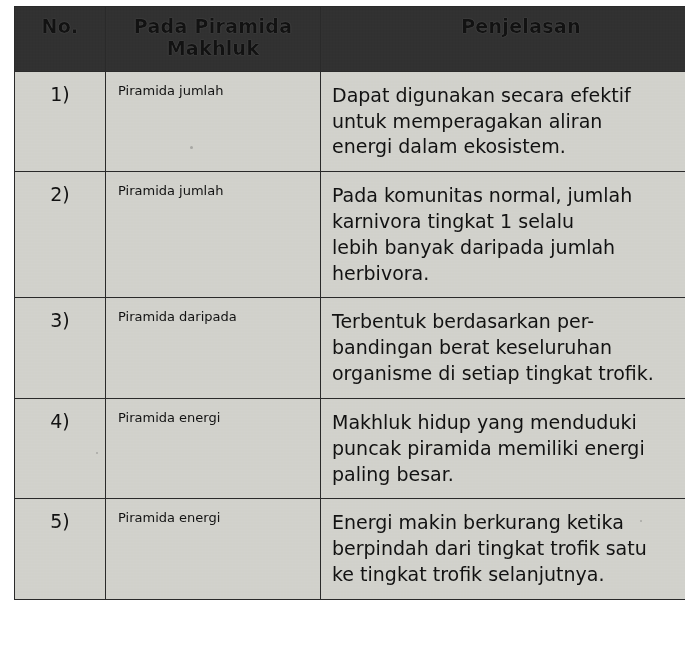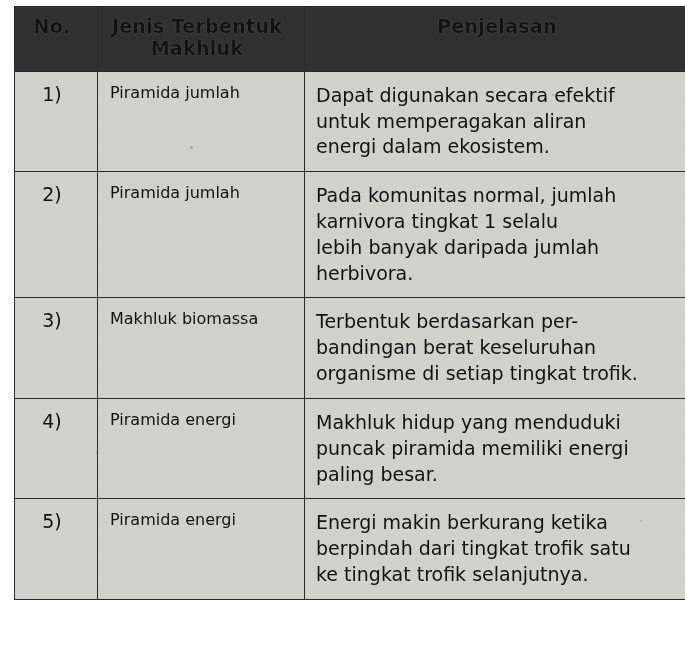--- a/index.html
+++ b/index.html
@@ -32,21 +32,21 @@
     background:
       repeating-linear-gradient(0deg, rgba(0,0,0,0.045) 0px, rgba(0,0,0,0.0) 1px, rgba(0,0,0,0.03) 2px, rgba(0,0,0,0.0) 3px),
       repeating-linear-gradient(90deg, rgba(0,0,0,0.04) 0px, rgba(0,0,0,0.0) 1px, rgba(0,0,0,0.025) 2px, rgba(0,0,0,0.0) 3px),
       #d8d8d2;
     table-layout: fixed;
   }
 
   .table td, .table th {
     border: 1px solid #2a2a2a;
     vertical-align: top;
-    padding: 9px 8px 11px 0;
+    padding: 9px 8px 11px 8px;
     color: #121212;
     margin-top: 20px;
   }
 
   .col-no { width: 74px; }
   .col-type { width: 198px; }
   .col-desc { width: 384px; }
 
   thead th {
     background:
@@ -65,21 +65,21 @@
   }
 
   td.cell-no {
     text-align: center;
     font-size: 19px;
     font-weight: normal;
     padding-top: 11px;
   }
 
   td.cell-type {
-    font-size: 16px;
+    font-size: 13px;
     line-height: 1.28;
     padding-left: 12px;
     padding-top: 11px;
   }
 
   td.cell-desc {
     font-size: 19px;
     line-height: 1.36;
     padding-left: 11px;
     padding-right: 9px;
@@ -114,21 +114,21 @@
 </head>
 <body>
 
 <div class="scan-wrap">
 
   <table class="table">
     <thead>
       <tr>
         <th class="col-no">No.</th>
         <th class="col-type">
-          <span>Jenis Terbentuk</span><br>
+          <span>Pada Piramida</span><br>
           <span>Makhluk</span>
         </th>
         <th class="col-desc">Penjelasan</th>
       </tr>
     </thead>
     <tbody>
 
       <tr>
         <td class="cell-no">1)</td>
         <td class="cell-type">Piramida jumlah</td>
@@ -145,21 +145,21 @@
         <td class="cell-desc">
           <span class="line">Pada komunitas normal, jumlah</span>
           <span class="line">karnivora tingkat 1 selalu</span>
           <span class="line">lebih banyak daripada jumlah</span>
           <span class="line">herbivora.</span>
         </td>
       </tr>
 
       <tr>
         <td class="cell-no">3)</td>
-        <td class="cell-type">Makhluk biomassa</td>
+        <td class="cell-type">Piramida daripada</td>
         <td class="cell-desc">
           <span class="line">Terbentuk berdasarkan per-</span>
           <span class="line">bandingan berat keseluruhan</span>
           <span class="line">organisme di setiap tingkat trofik.</span>
         </td>
       </tr>
 
       <tr>
         <td class="cell-no">4)</td>
         <td class="cell-type">Piramida energi</td>

